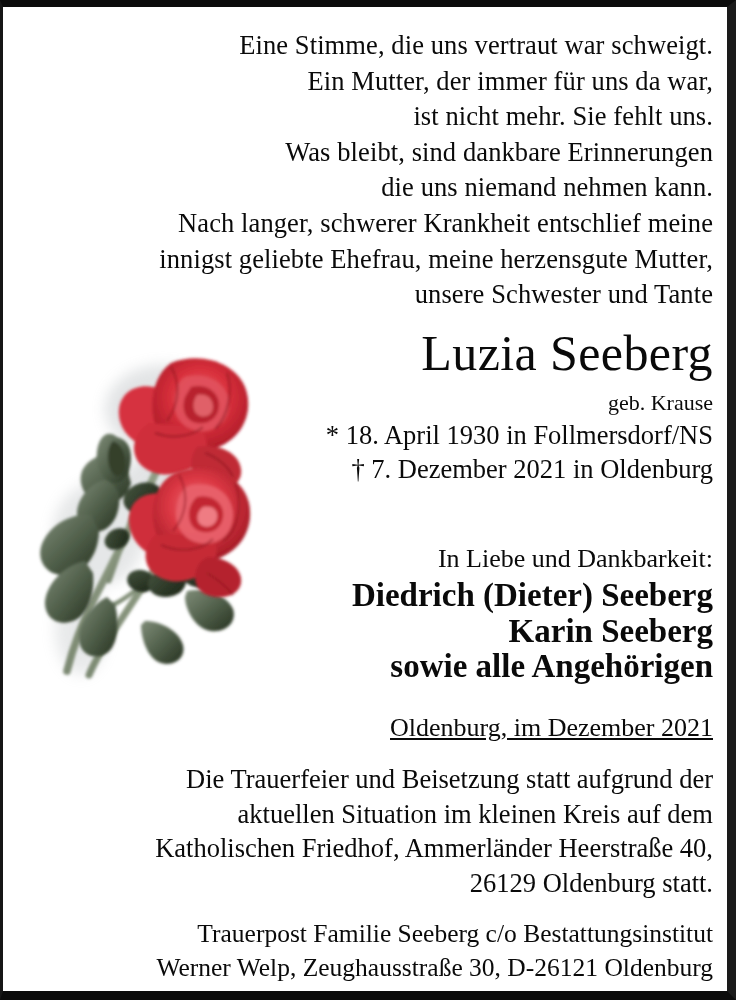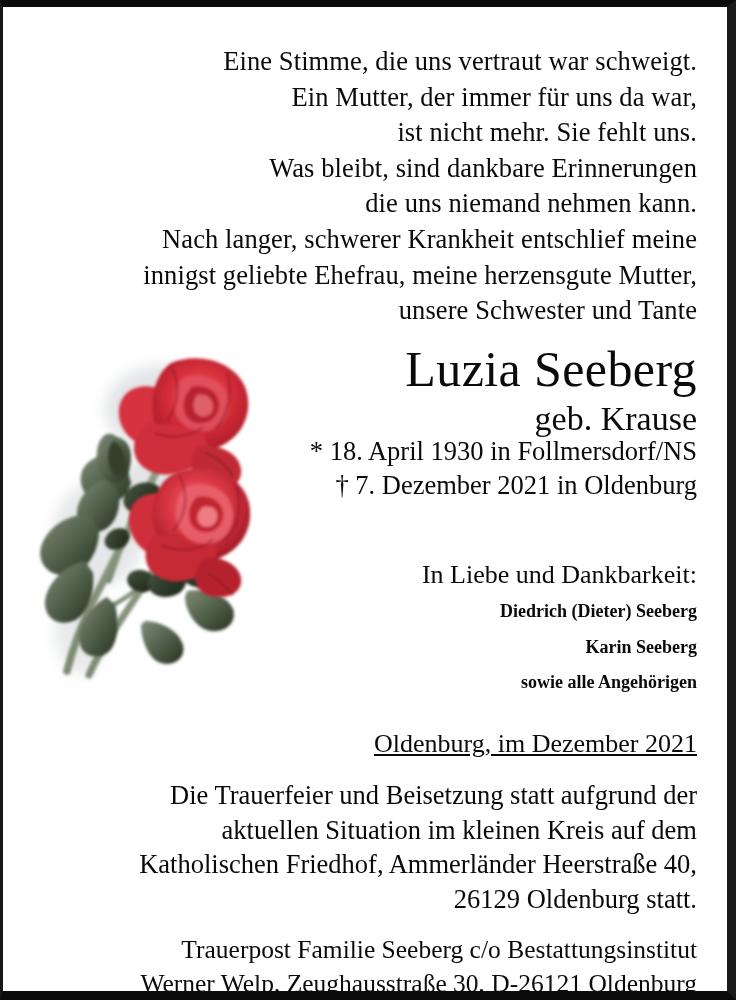--- a/index.html
+++ b/index.html
@@ -34,21 +34,21 @@
   
   .text-col {
     position: absolute;
     left: 20px;
     right: 14px;
     top: 0;
     text-align: right;
     color: #0a0a0a;
   }
 
-  .block { margin: 16px; }
+  .block { margin: 0; }
 
   .poem {
     position: absolute;
     top: 21px;
     left: 0;
     right: 0;
     font-size: 26.5px;
     line-height: 35.6px;
     letter-spacing: 0.1px;
   }
@@ -63,21 +63,21 @@
   .deceased-name {
     display: block;
     font-size: 50px;
     line-height: 64px;
     font-weight: 400;
     letter-spacing: 0.4px;
     white-space: nowrap;
   }
   .maiden {
     display: block;
-    font-size: 34px;
+    font-size: 22px;
     line-height: 33px;
     margin-top: 1px;
   }
   .date-line {
     display: block;
     font-size: 26.5px;
     line-height: 33.5px;
     white-space: nowrap;
   }
 
@@ -87,21 +87,21 @@
     left: 0;
     right: 0;
   }
   .dedication-intro {
     display: block;
     font-size: 26px;
     line-height: 38px;
   }
   .survivor {
     display: block;
-    font-size: 18px;
+    font-size: 33px;
     line-height: 35.5px;
     font-weight: 700;
     white-space: nowrap;
   }
 
   .place-date {
     position: absolute;
     top: 704px;
     left: 0;
     right: 0;

